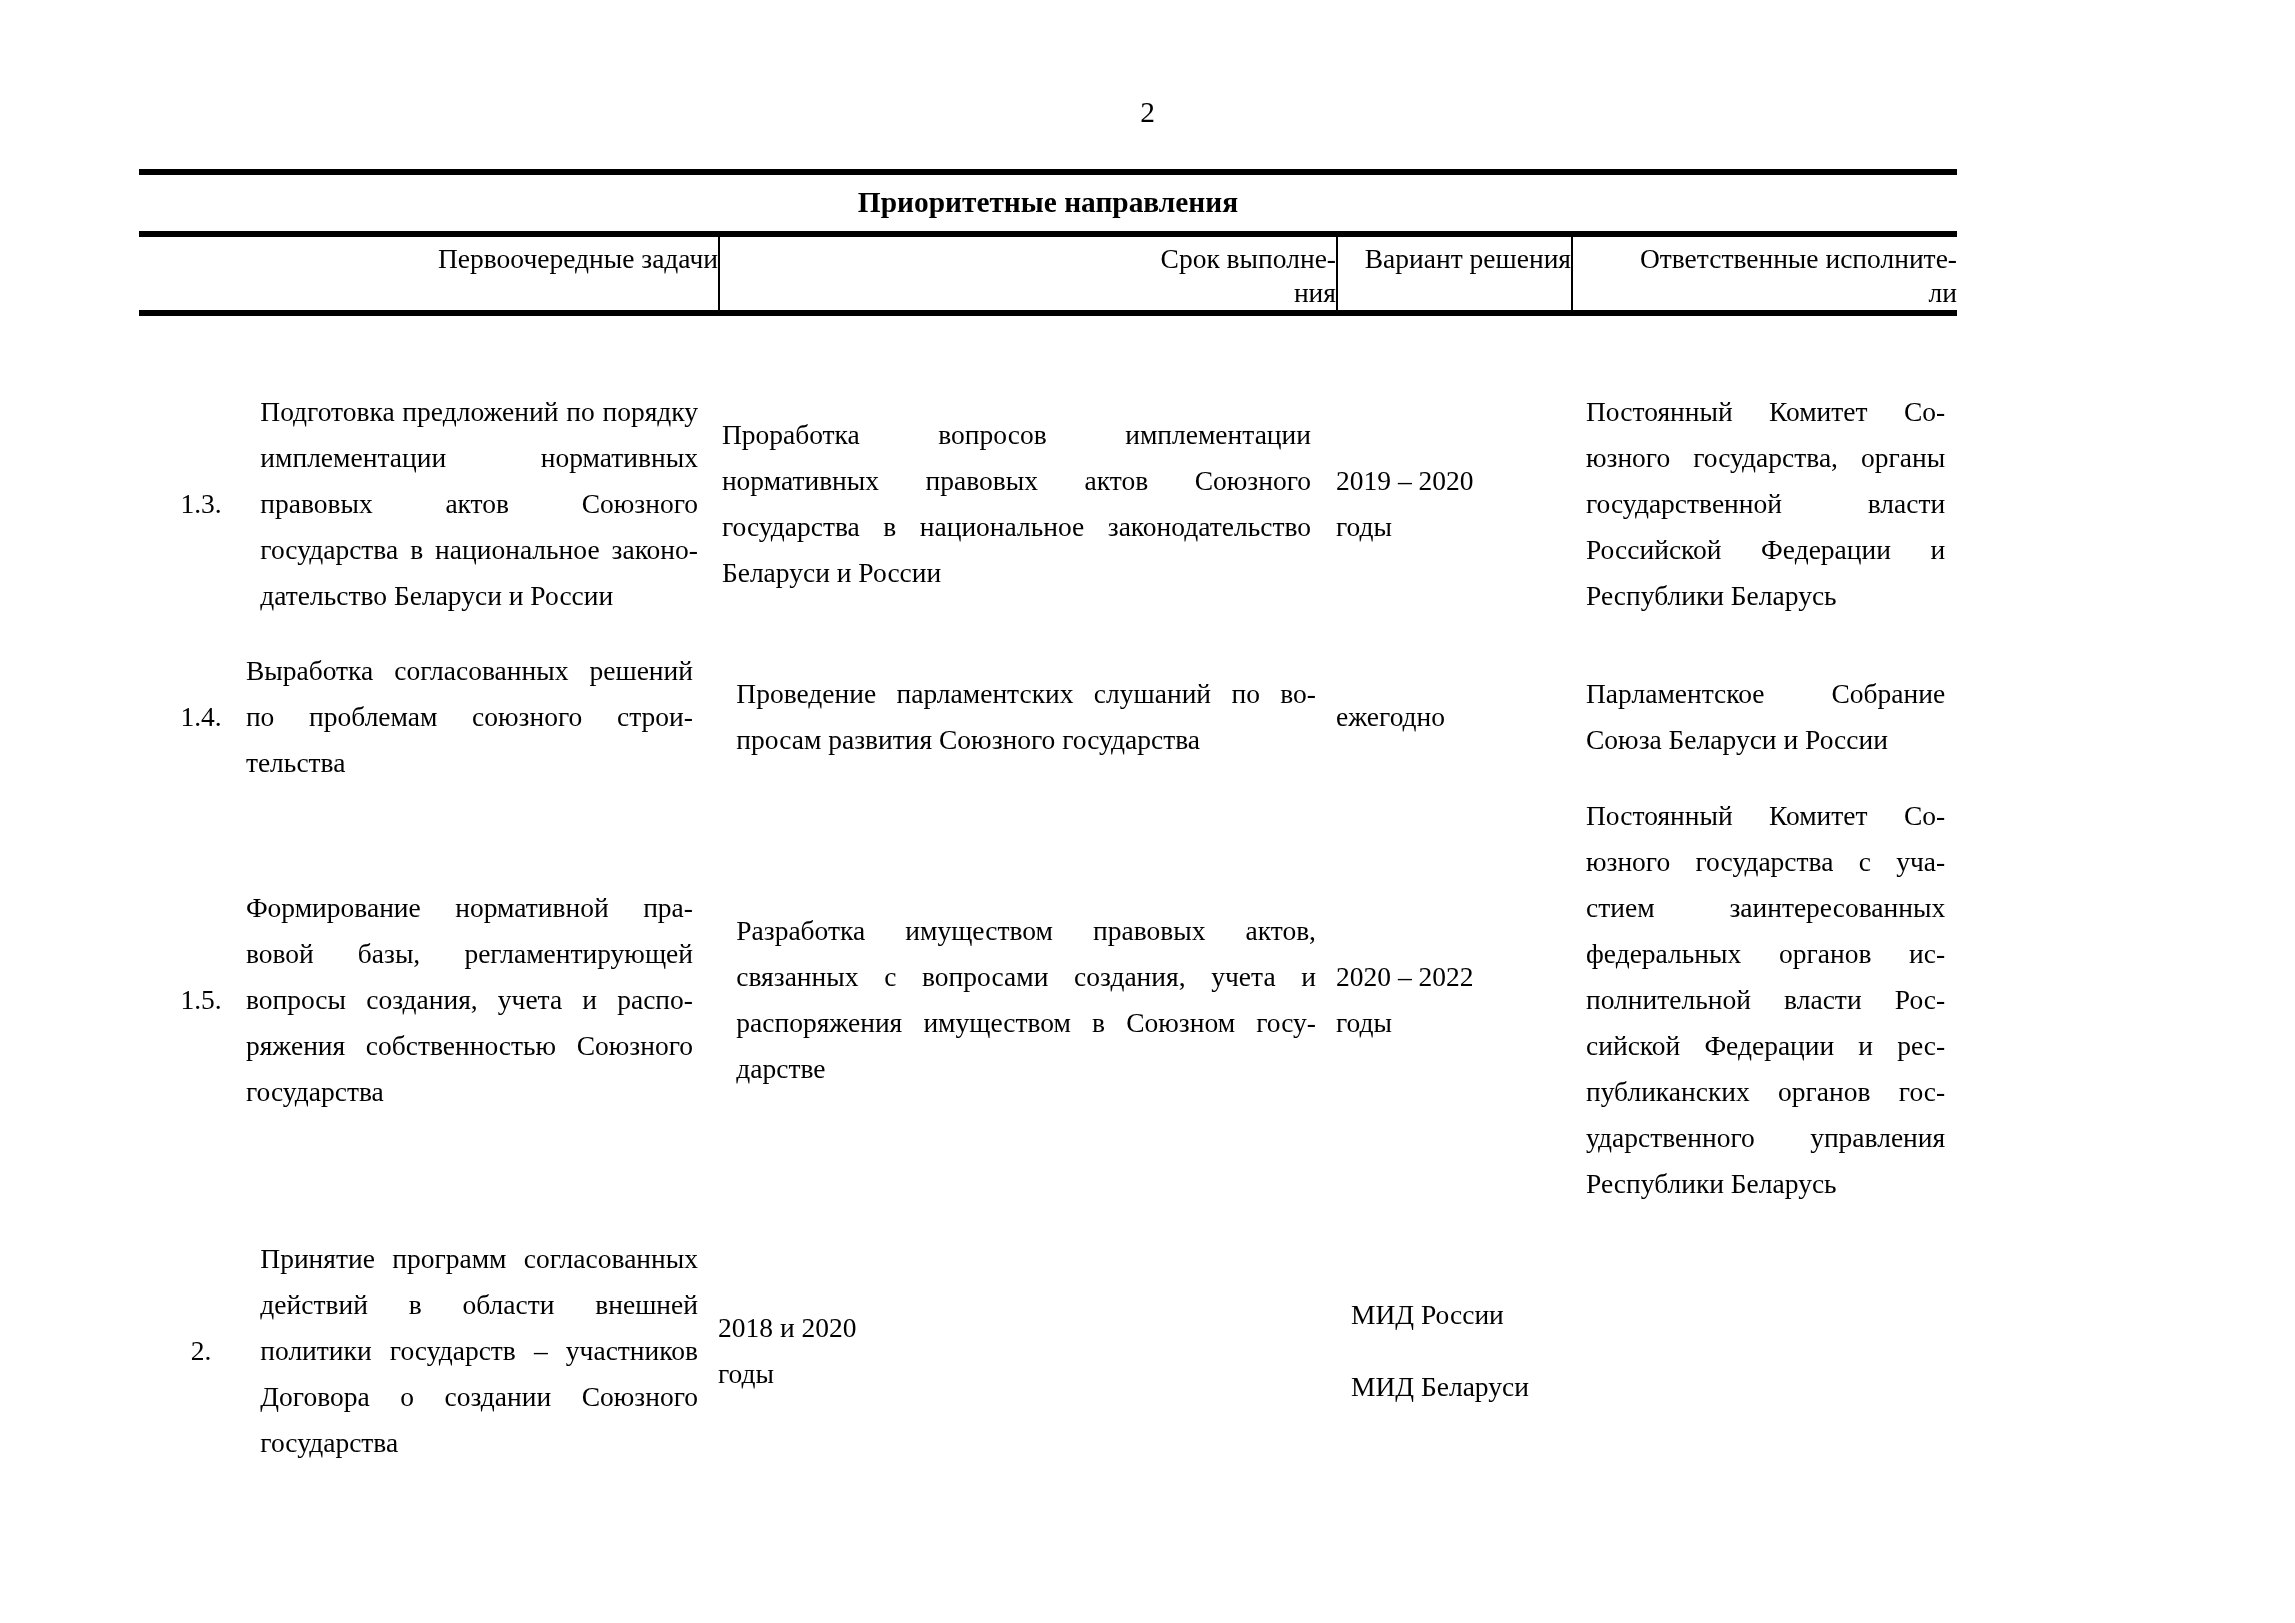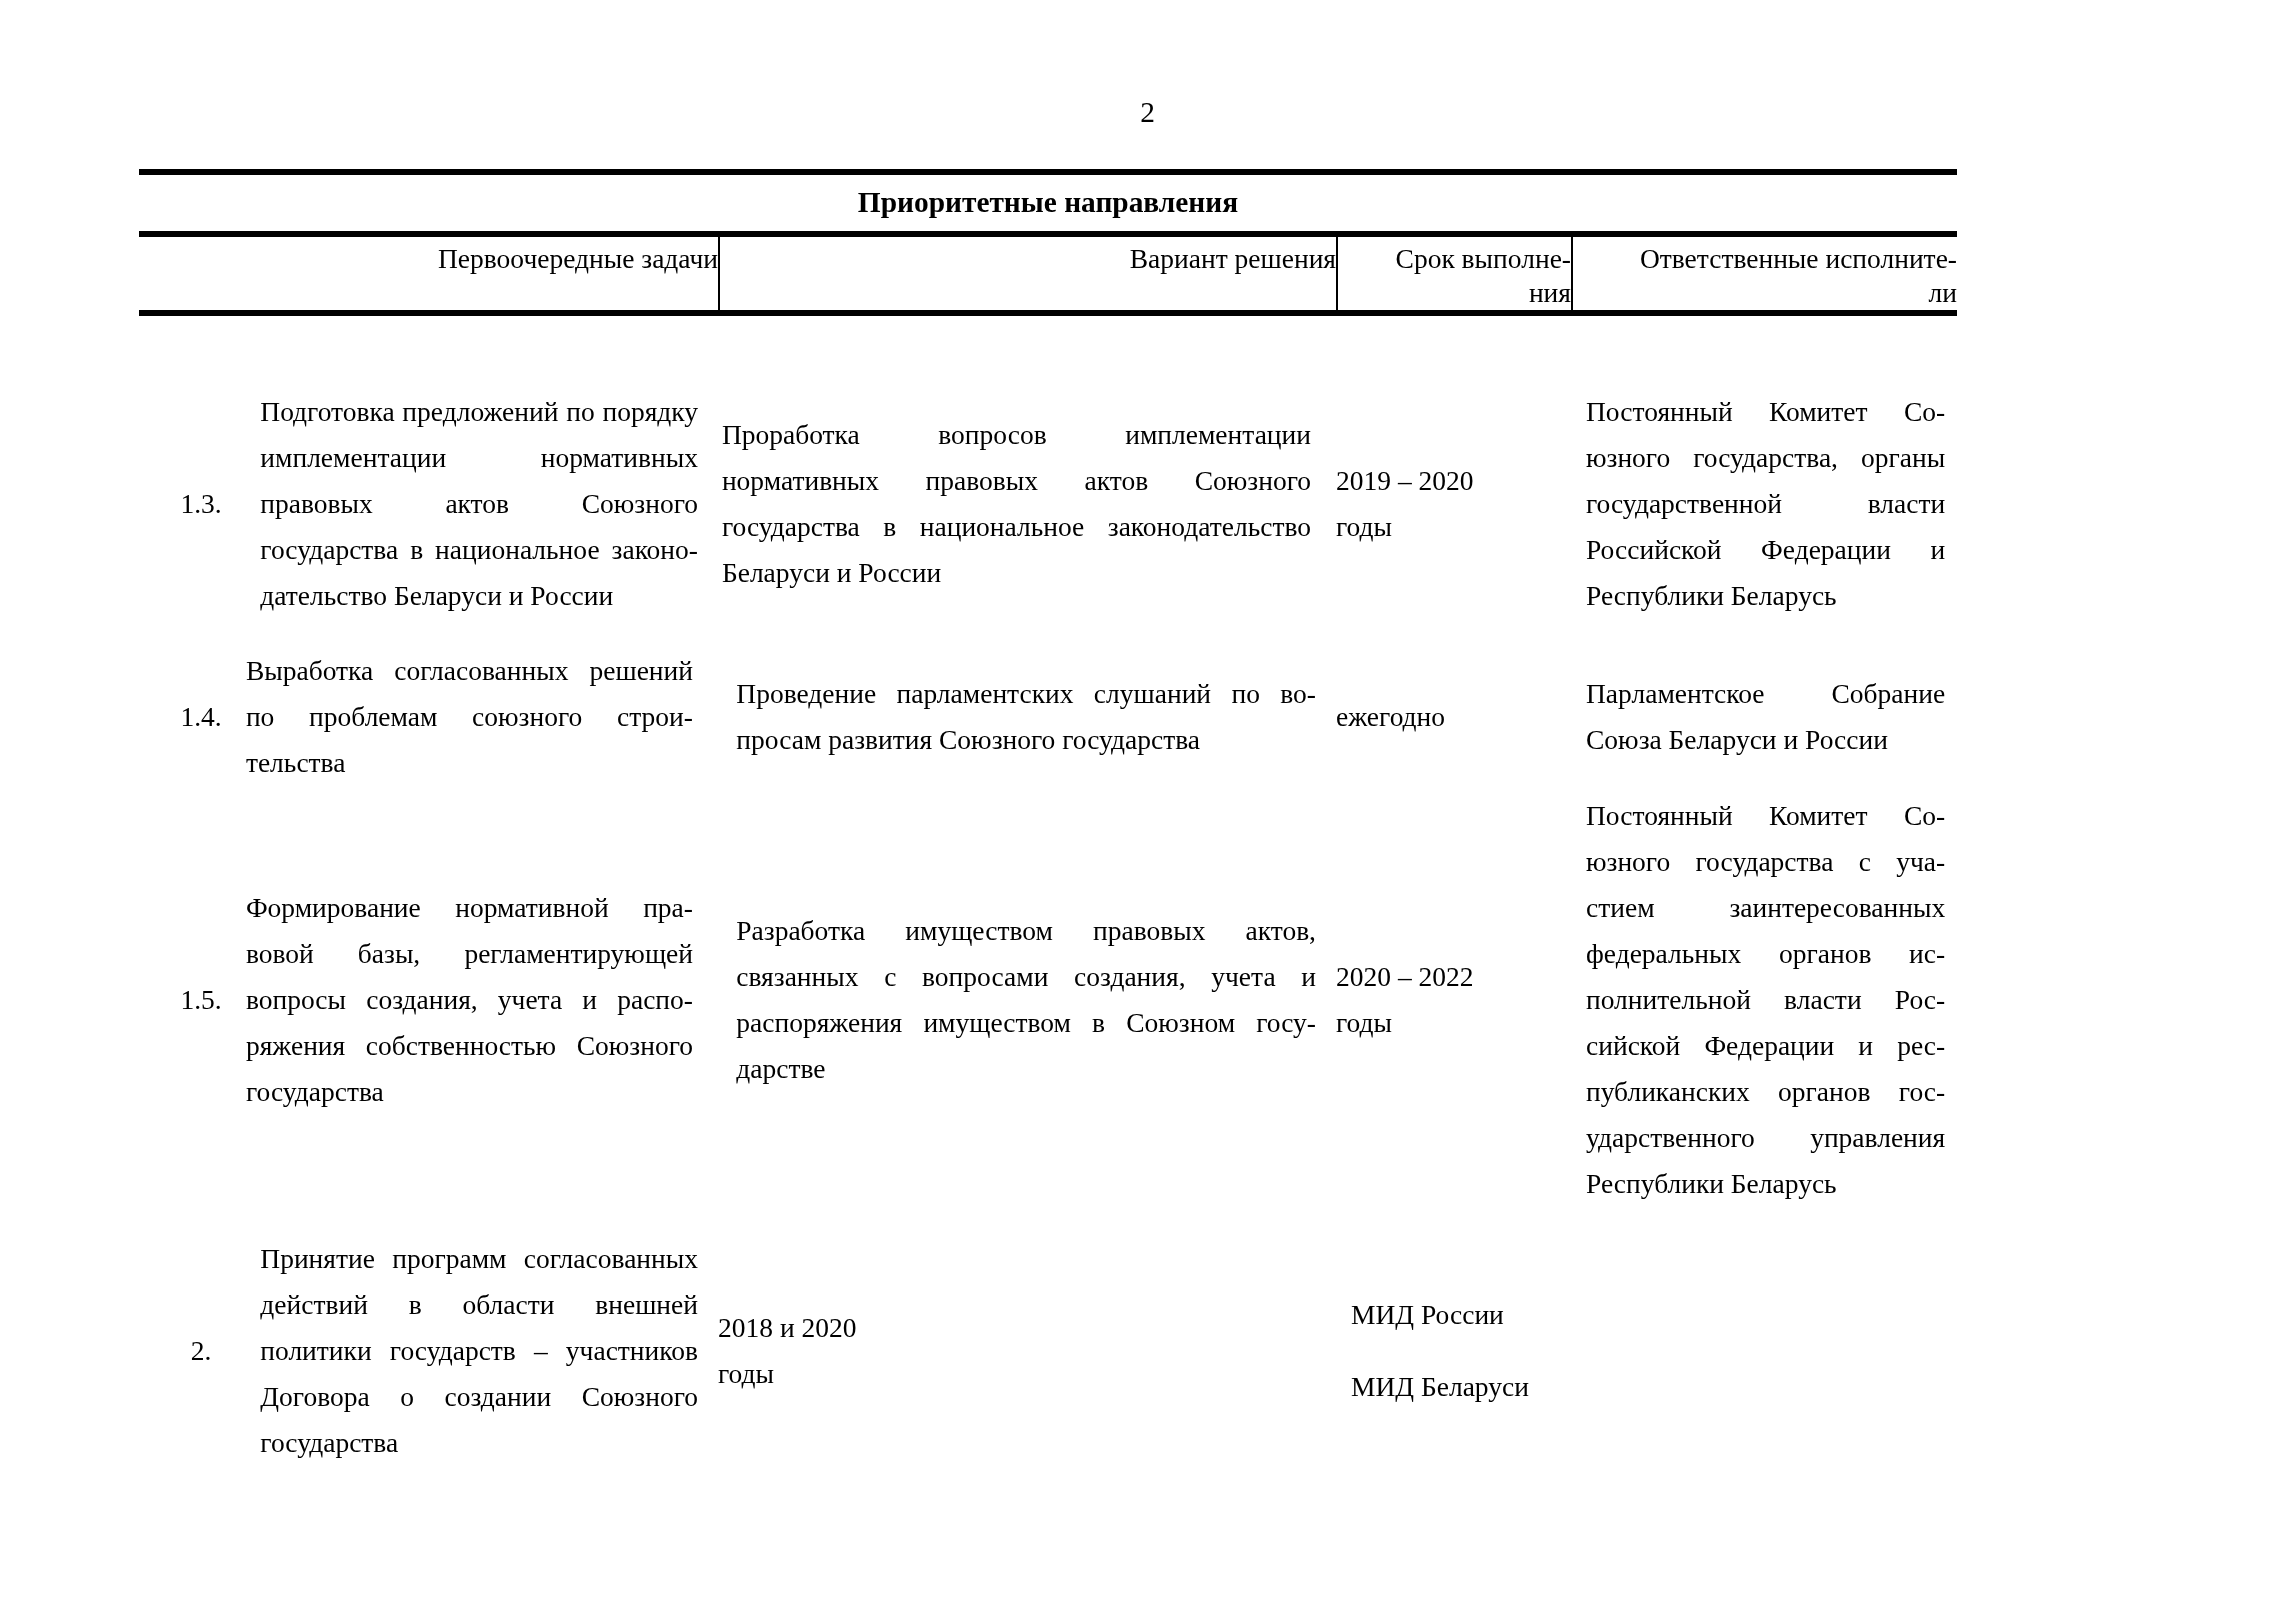--- a/index.html
+++ b/index.html
@@ -79,25 +79,25 @@
 
     <div class="title-row">Приоритетные направления</div>
 
     <div class="hrule"></div>
 
     <div class="header-row">
       <div class="hcell">
         <div>Первоочередные задачи</div>
       </div>
       <div class="hcell sep">
-        <div>Вариант решения</div>
+        <div>Срок выполне-</div>
+        <div>ния</div>
       </div>
       <div class="hcell sep">
-        <div>Срок выполне-</div>
-        <div>ния</div>
+        <div>Вариант решения</div>
       </div>
       <div class="hcell sep">
         <div>Ответственные исполните-</div>
         <div>ли</div>
       </div>
     </div>
 
     <div class="hrule"></div>
 
     <div class="trow row-13">

